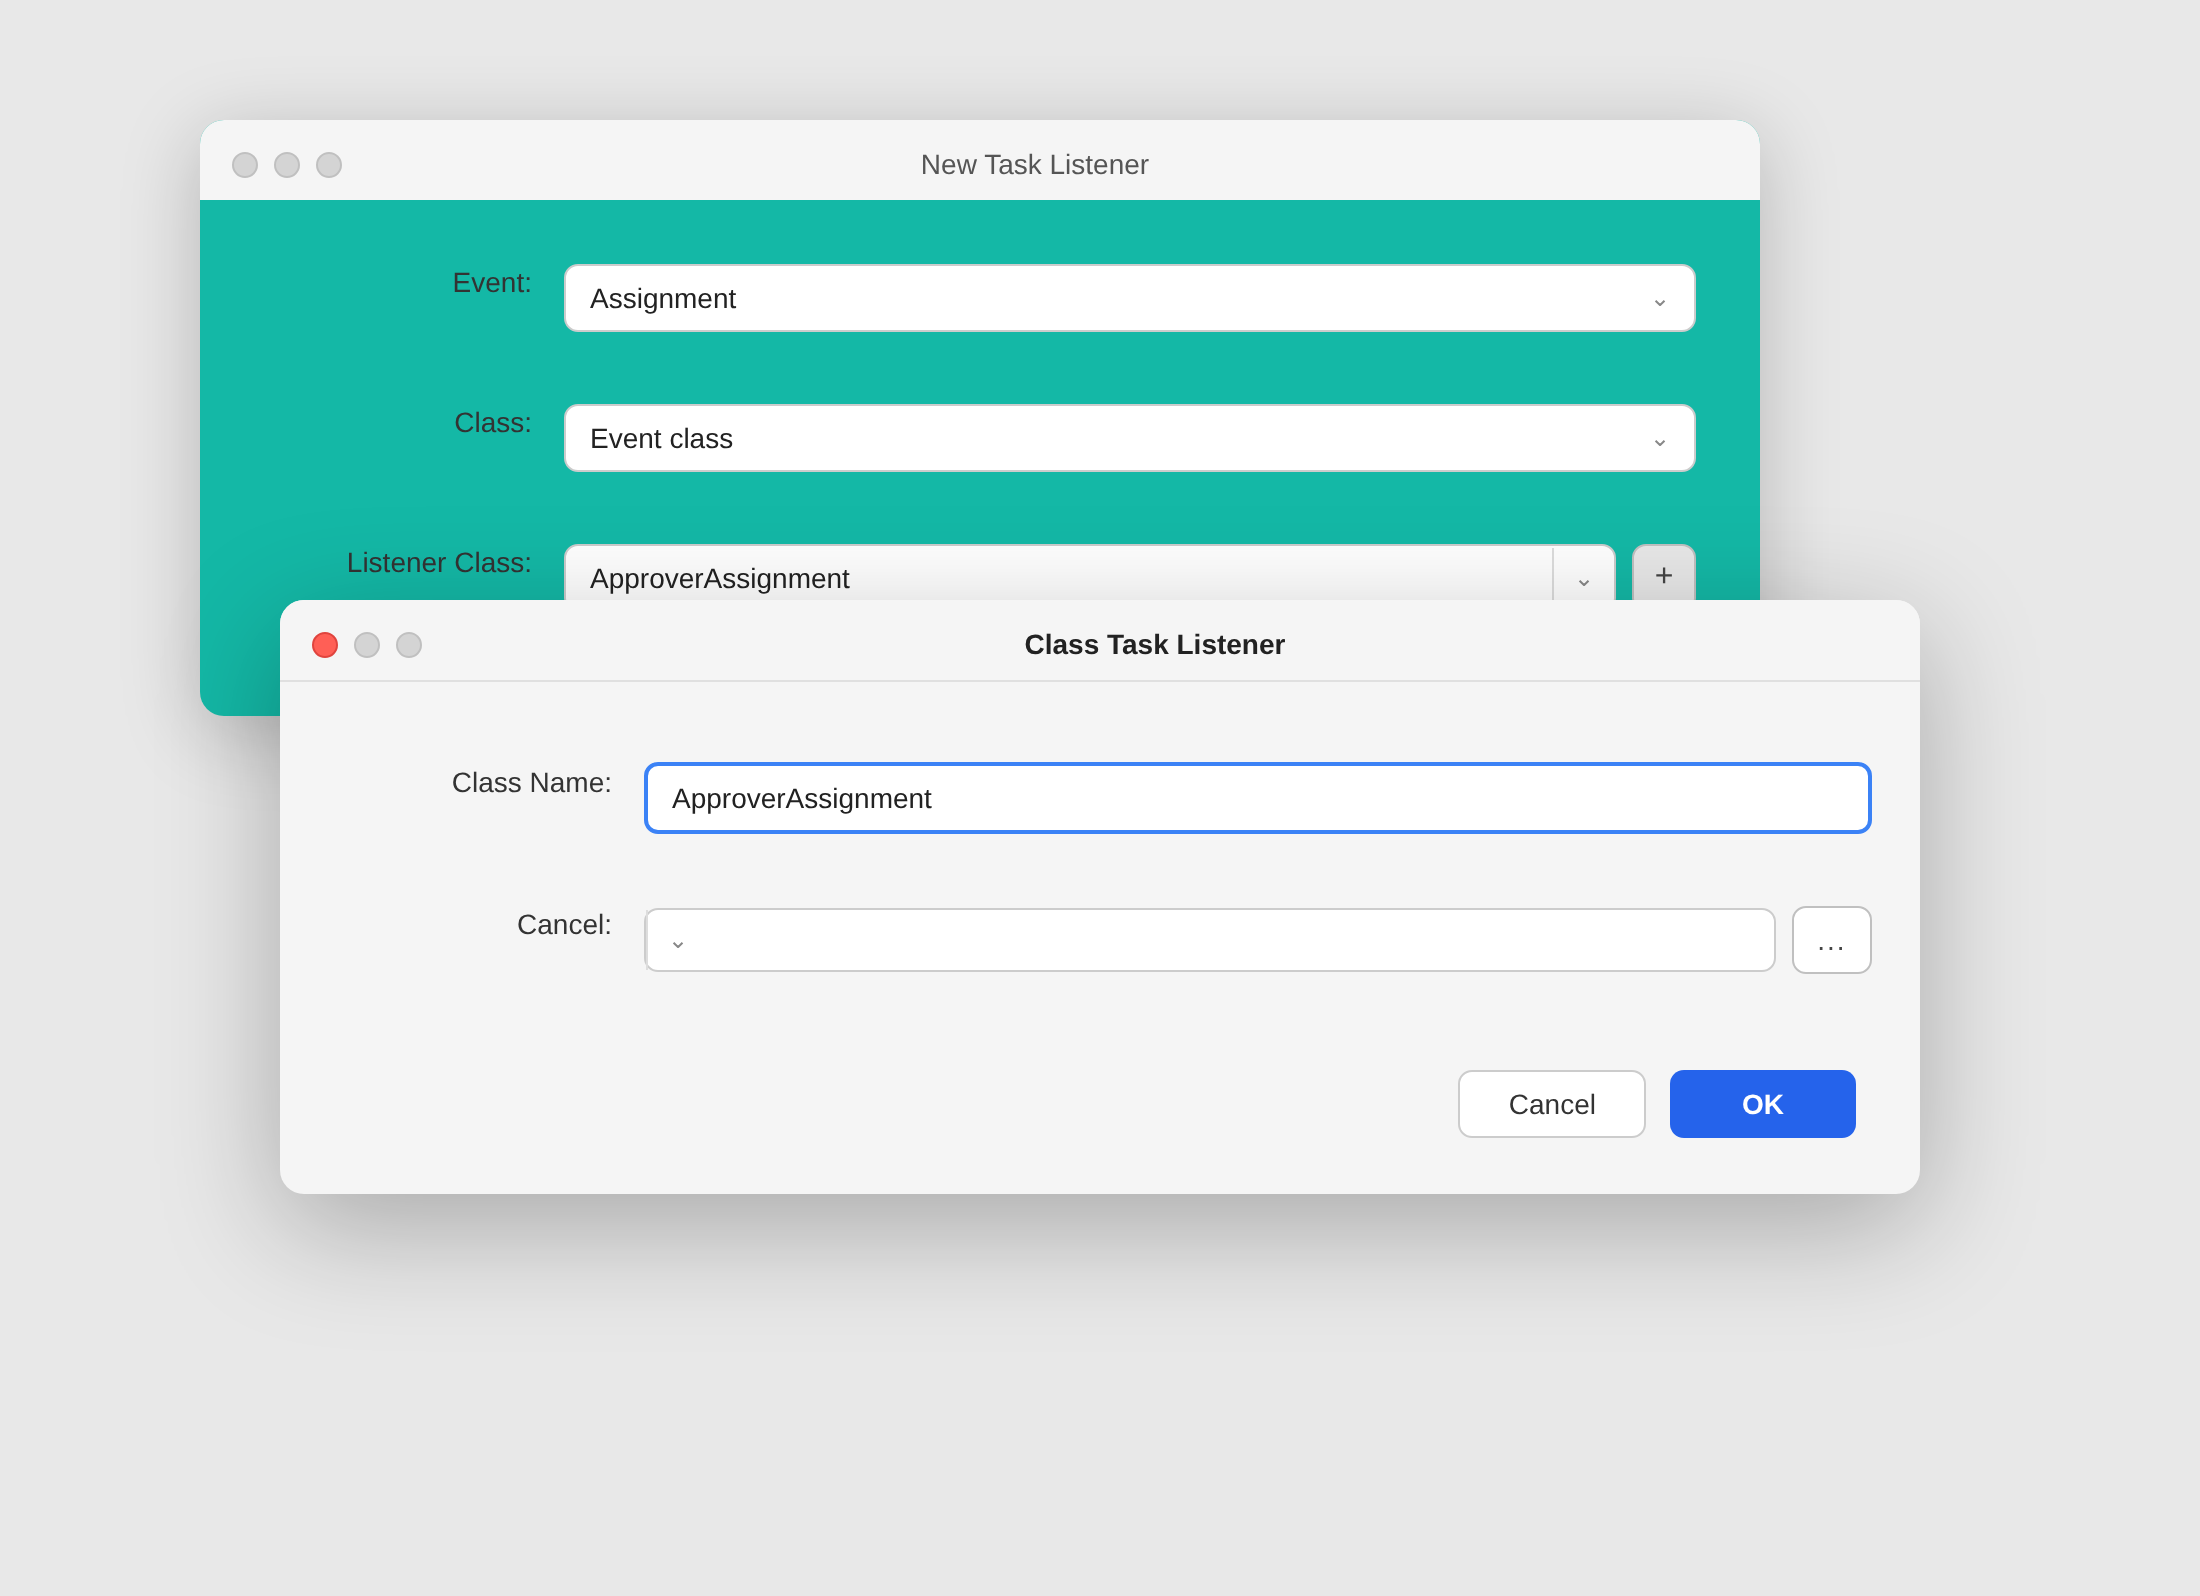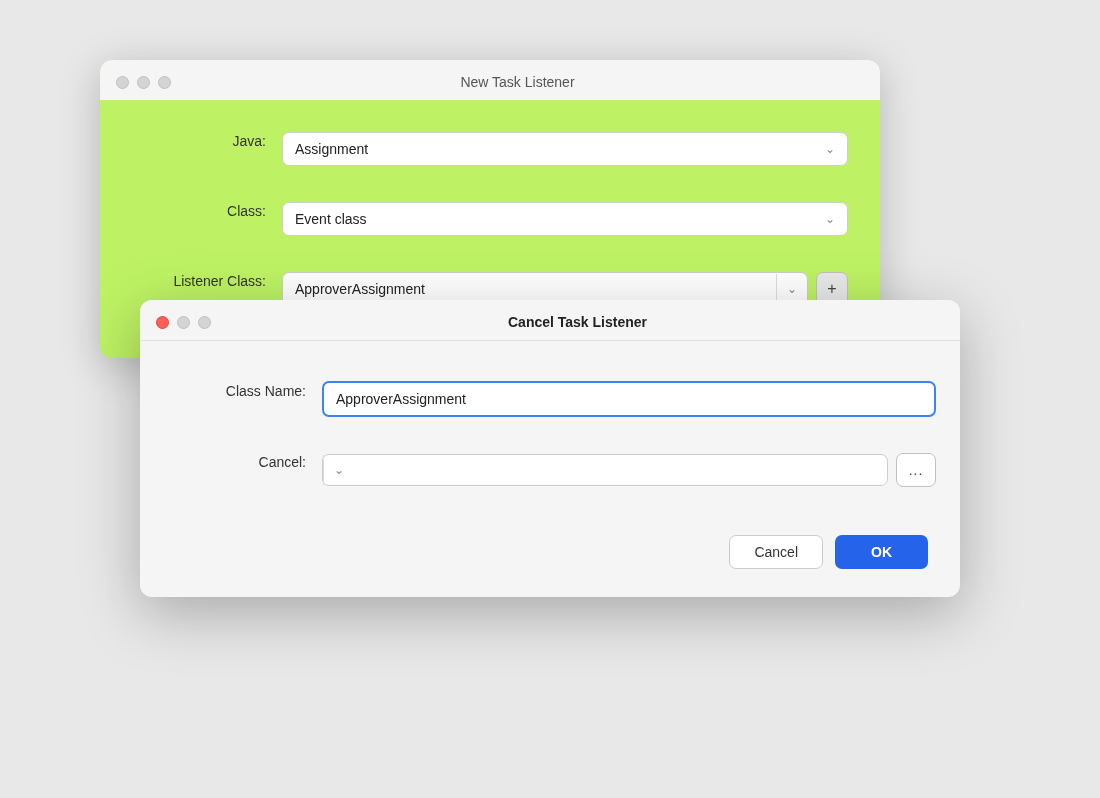--- a/index.html
+++ b/index.html
@@ -14,21 +14,21 @@
       justify-content: center;
       position: relative;
     }
 
     
     .dialog-bg {
       position: absolute;
       top: 60px;
       left: 100px;
       width: 780px;
-      background: #bef264;
+      background: #14b8a6;
       border-radius: 12px;
       box-shadow: 0 8px 40px rgba(0,0,0,0.22);
       padding: 0;
       overflow: hidden;
     }
 
     .dialog-bg .title-bar {
       display: flex;
       align-items: center;
       padding: 14px 16px 10px 16px;
@@ -238,21 +238,21 @@
     <div class="traffic-lights">
       <div class="traffic-light inactive"></div>
       <div class="traffic-light inactive"></div>
       <div class="traffic-light inactive"></div>
     </div>
     <span class="title">New Task Listener</span>
   </div>
   <div class="form-body">
 
     <div class="form-row">
-      <span class="form-label">Java:</span>
+      <span class="form-label">Event:</span>
       <div class="form-control-wrapper">
         <div class="select-field">
           <span>Assignment</span>
           <span class="chevron">⌄</span>
         </div>
       </div>
     </div>
 
     <div class="form-row">
       <span class="form-label">Class:</span>
@@ -279,21 +279,21 @@
   </div>
 </div>
 
 <div class="dialog-fg">
   <div class="title-bar">
     <div class="traffic-lights">
       <div class="traffic-light close"></div>
       <div class="traffic-light inactive"></div>
       <div class="traffic-light inactive"></div>
     </div>
-    <span class="title">Cancel Task Listener</span>
+    <span class="title">Class Task Listener</span>
   </div>
   <div class="form-body">
 
     <div class="form-row">
       <span class="form-label">Class Name:</span>
       <div class="form-control-wrapper">
         <input class="text-input-active" type="text" value="ApproverAssignment" style="">
       </div>
     </div>
 

